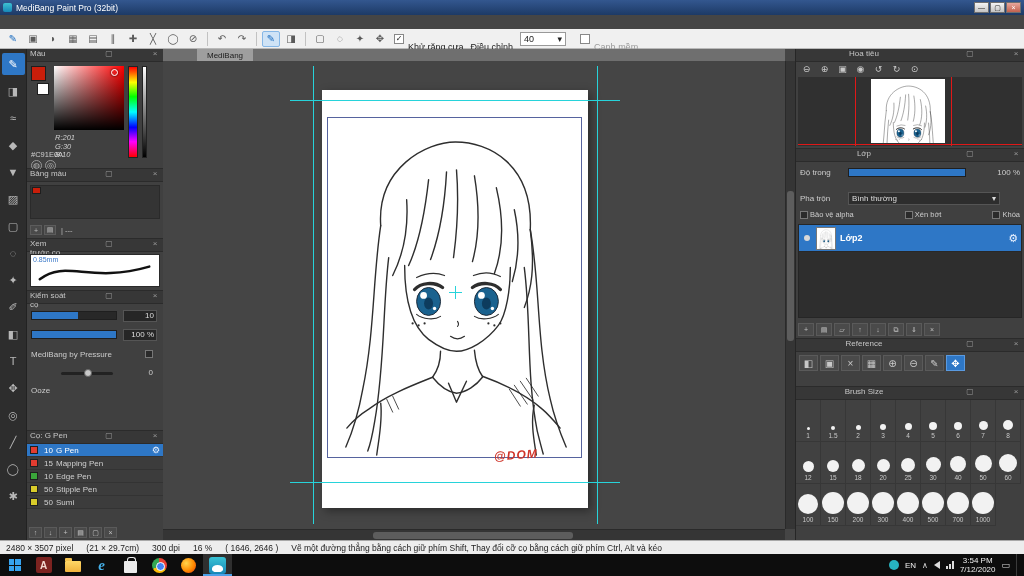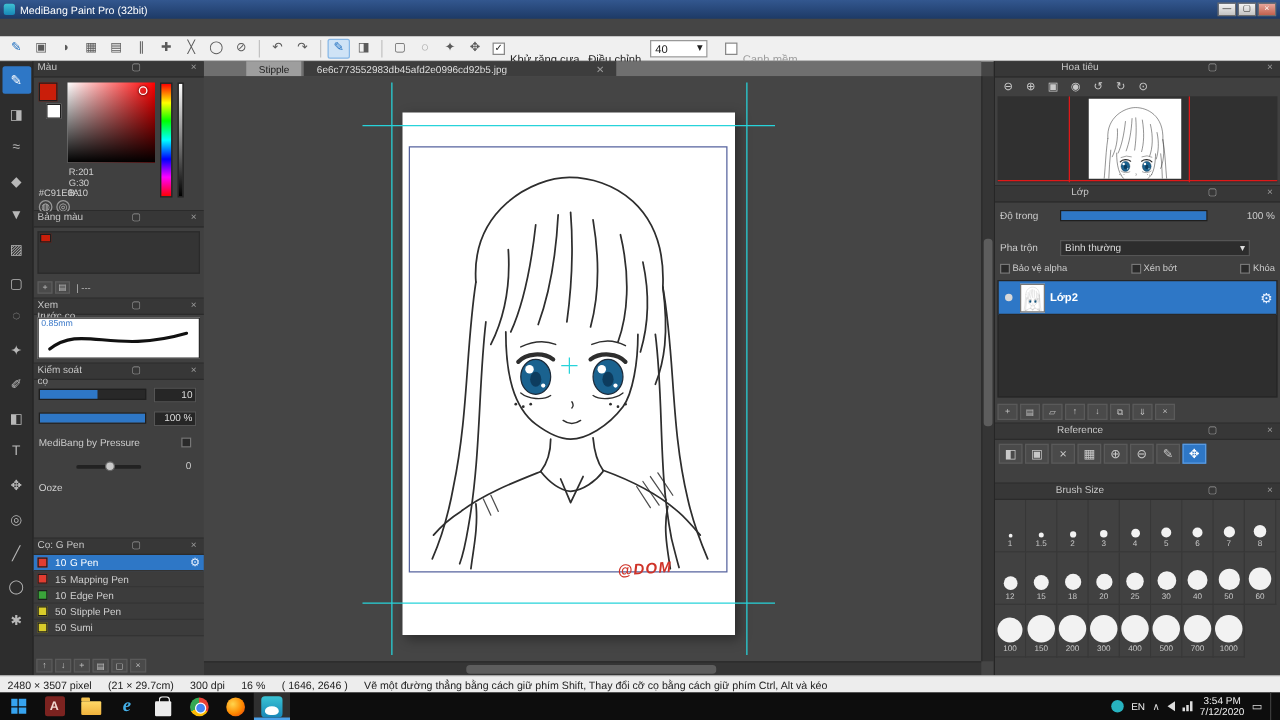--- a/index.html
+++ b/index.html
@@ -72,21 +72,21 @@
   .pcontent{position:relative;height:calc(100% - 13px);}
 
   
   #p-color{height:120px;}
   .swatch-fg{position:absolute;left:4px;top:4px;width:15px;height:15px;background:var(--swatch-red);border:1px solid #1e1e1e;}
   .swatch-bg{position:absolute;left:10px;top:21px;width:12px;height:12px;background:#fff;border:1px solid #1e1e1e;}
   .svbox{position:absolute;left:27px;top:4px;width:70px;height:64px;background-image:linear-gradient(to top,#000,rgba(0,0,0,0)),linear-gradient(to right,#fff,#f00);}
   .sv-marker{position:absolute;left:57px;top:3px;width:7px;height:7px;border:1px solid #fff;border-radius:50%;box-shadow:0 0 2px #000;}
   .huebar{position:absolute;left:101px;top:4px;width:10px;height:92px;background:linear-gradient(#f00,#ff0 17%,#0f0 33%,#0ff 50%,#00f 67%,#f0f 83%,#f00);border:1px solid #222;}
   .valbar{position:absolute;left:115px;top:4px;width:5px;height:92px;background:linear-gradient(#fff,#000);border:1px solid #222;}
-  .rgb{position:absolute;left:28px;top:72px;font-size:7.5px;color:#cfcfcf;line-height:8.5px;}
+  .rgb{position:absolute;left:28px;top:72px;font-size:7.5px;color:#cfcfcf;line-height:8.5px;font-style:italic;}
   .hex{position:absolute;left:4px;top:88px;font-size:7.5px;color:#cfcfcf;}
   .cicons{position:absolute;left:4px;top:98px;display:flex;gap:3px;}
   .cicon{width:11px;height:11px;border-radius:50%;border:1px solid #999;color:#bbb;font-size:8px;display:flex;align-items:center;justify-content:center;}
 
   
   #p-palette{height:70px;}
   .pal-grid{position:absolute;left:3px;top:3px;right:3px;height:34px;background:#343434;border:1px solid #2a2a2a;padding:1px;}
   .pal-chip{width:9px;height:7px;background:var(--swatch-red);border:1px solid #1e1e1e;}
   .pal-foot{position:absolute;left:3px;bottom:3px;display:flex;align-items:center;gap:2px;}
   .pal-btn{width:12px;height:10px;background:#4a4a4a;border:1px solid #5c5c5c;font-size:7px;color:#bbb;display:flex;align-items:center;justify-content:center;}
@@ -234,25 +234,21 @@
     <div class="tb-spin">
       <span>40</span>
       <span>▾</span>
     </div>
     <span class="tb-check"></span>
     <span class="tb-label gray">Cạnh mềm</span>
   </div>
 
   <div class="tabbar" id="tabbar">
       <div class="tab">
-        <span class="tab-label">Stipple</span>
-      </div>
-      <div class="tab active">
-        <span class="tab-label">6e6c773552983db45afd2e0996cd92b5.jpg</span>
-        <span class="tab-close">✕</span>
+        <span class="tab-label">MediBang</span>
       </div>
     </div>
 
   <div class="viewport">
     <div class="page">
       <div class="inner-rect">
         <svg id="girl-art" viewBox="0 0 252 340" preserveAspectRatio="xMidYMin meet">
           <g stroke="#2e2e2e" stroke-width="1.4" fill="none" stroke-linecap="round" stroke-linejoin="round">
             <path d="M52,108 C48,50 98,24 127,24 C160,24 205,46 202,112"></path>
             <path d="M202,112 C207,150 203,172 196,190"></path>

